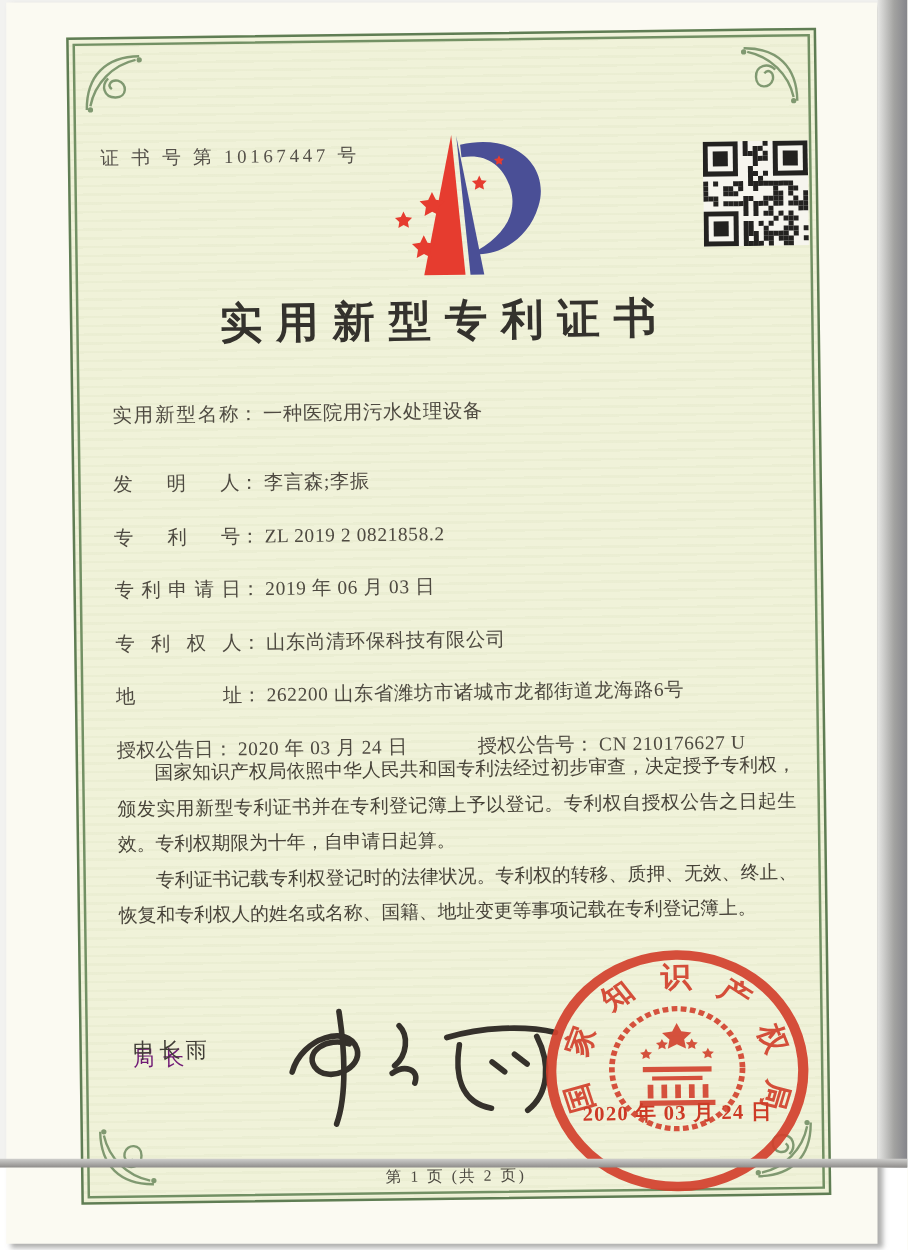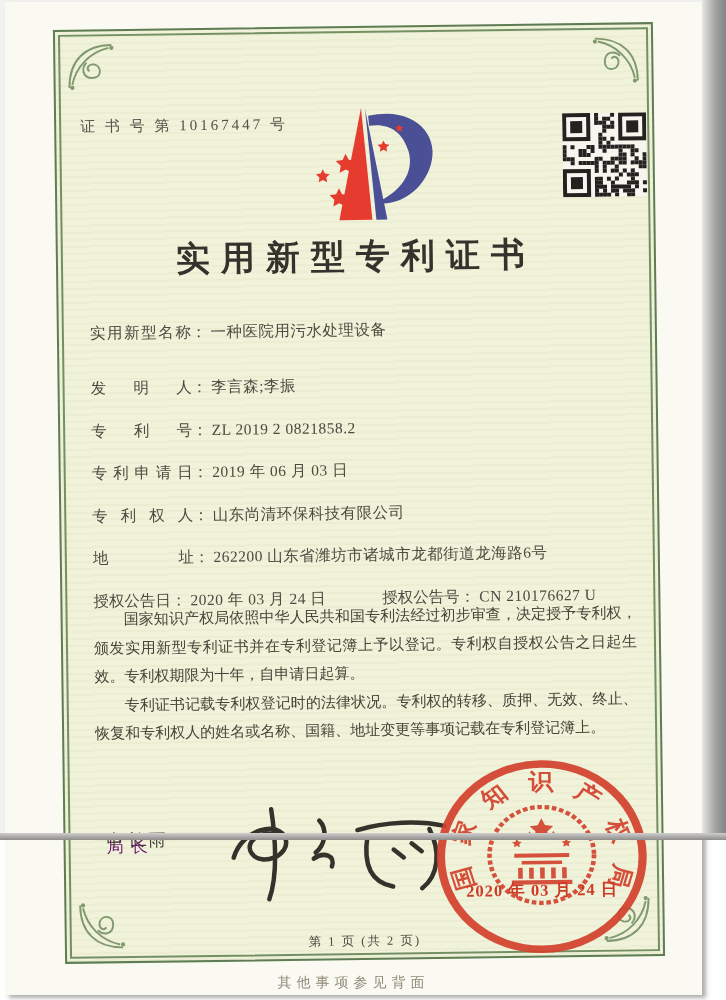--- a/index.html
+++ b/index.html
@@ -1,18 +1,18 @@
 <!DOCTYPE html>
 <html><head>
 <meta charset="utf-8">
 <style>
   * { margin:0; padding:0; box-sizing:border-box; }
   html,body { width:726px; height:1000px; overflow:hidden;
     font-family:"Liberation Serif","DejaVu Serif",serif; background:#ffffff; }
-  .canvas { position:relative; width:726px; height:840px; background:#f2f2f0; }
+  .canvas { position:relative; width:726px; height:934px; background:#f2f2f0; }
 
   .scan-right { position:absolute; right:0; top:0; width:24px; height:100%;
     background:linear-gradient(90deg,#e7e7e5,#a3a3a1 55%,#84848a); }
   .scan-bottom { position:absolute; left:0; bottom:0; width:100%; height:7px;
     background:linear-gradient(#cfcfcd,#8e8c8a); }
 
   .paper { position:absolute; left:5px; top:2px; width:697px; height:993px;
     background:#fbfaf2; box-shadow:4px 3px 4px rgba(110,110,108,.55); }
 
   .frame { position:absolute; left:54px; top:24px; width:600px; height:934px;
@@ -363,18 +363,17 @@
             <rect x="22" y="15" width="5" height="13"></rect>
             <rect x="-33" y="30" width="66" height="5"></rect>
           </g>
         </svg>
         <div class="seal-date">2020 年 03 月 24 日</div>
       </div>
 
       <div class="page-num">第 1 页 (共 2 页)</div>
     </div>
 
-    <div class="back-note">其他事项参见背面</div>
   </div>
 
   <div class="scan-right"></div>
   <div class="scan-bottom"></div>
 </div>
 
 </body></html>

